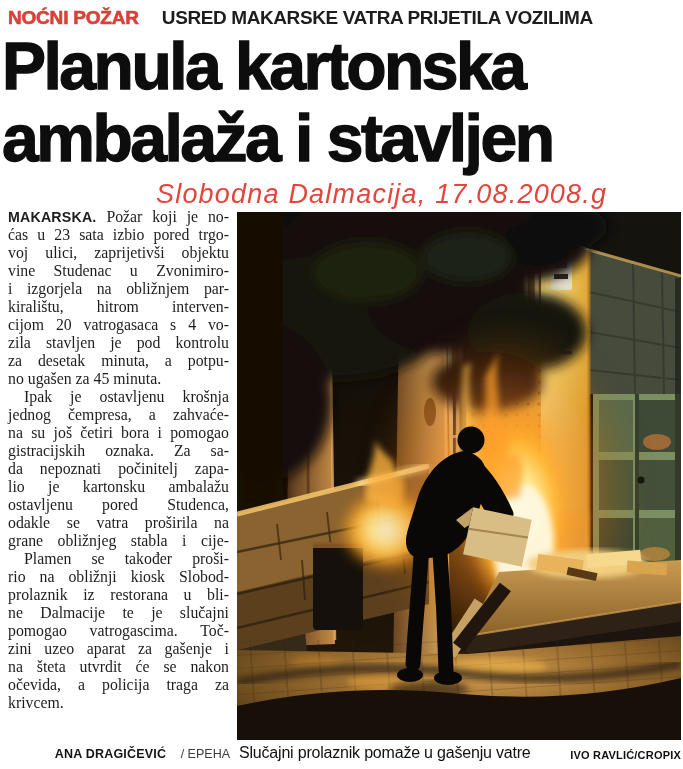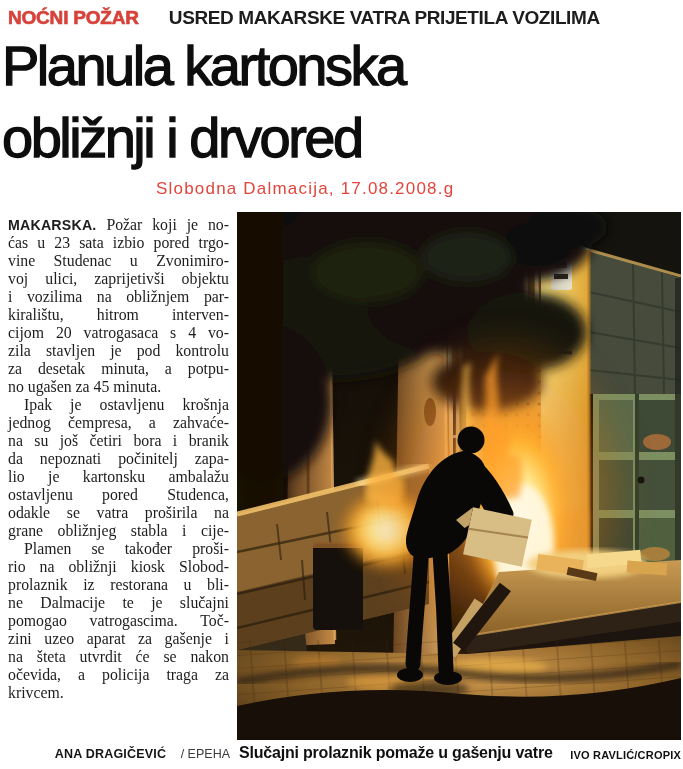--- a/index.html
+++ b/index.html
@@ -3,90 +3,91 @@
 <meta charset="utf-8">
 <style>
   html,body{margin:0;padding:0;background:#ffffff;}
   .page{position:relative;width:683px;height:769px;background:var(--page-bg,#fff);
         font-family:"Liberation Sans",sans-serif;overflow:hidden;}
 
   
   .kicker{position:absolute;left:8px;top:7px;font-size:19px;font-weight:bold;
           letter-spacing:-0.2px;white-space:nowrap;}
   .kicker .tag{color:var(--kicker-red,#d7423a);-webkit-text-stroke:0.6px var(--kicker-red,#d7423a);
-               margin-right:30px;}
+               margin-right:23px;}
   .kicker .sub{color:#1d1d1d;letter-spacing:-0.4px;}
 
   
-  .headline{position:absolute;left:2px;top:30px;font-size:56px;line-height:72px;
-            font-weight:normal;color:var(--headline-black,#0d0d0d);letter-spacing:-2.5px;
+  .headline{position:absolute;left:2px;top:30px;font-size:66px;line-height:72px;
+            font-weight:bold;color:var(--headline-black,#0d0d0d);letter-spacing:-2.5px;
             -webkit-text-stroke:1.3px var(--headline-black,#0d0d0d);white-space:nowrap;}
 
   
-  .dateline{position:absolute;left:156px;top:179px;font-size:17px;
+  .dateline{position:absolute;left:156px;top:179px;font-size:27px;font-style:italic;
             color:var(--dateline-red,#e2453c);letter-spacing:1.2px;white-space:nowrap;}
 
   
-  .article{position:absolute;left:8px;top:216px;width:221px;
+  .article{position:absolute;left:8px;top:208px;width:221px;
            font-family:"Liberation Serif",serif;font-size:15.8px;line-height:18px;
            color:var(--body-text,#1d1d1d);}
   .ln{text-align:justify;text-align-last:justify;height:18px;}
   .ln.end{text-align-last:left;}
   .para.indent .ln:first-child{text-indent:16px;}
   .lead{font-family:"Liberation Sans",sans-serif;font-weight:bold;font-size:14.2px;
         letter-spacing:0.2px;}
 
   .byline{position:absolute;left:8px;top:747px;width:222px;text-align:right;
           font-size:12.5px;white-space:nowrap;}
   .byline .author{font-weight:bold;color:#141414;letter-spacing:0.2px;margin-top:8px;}
   .byline .agency{color:#3c3c3c;margin-left:11px;}
 
   
   .photo{position:absolute;left:237px;top:212px;width:444px;height:528px;}
   .photo svg{display:block;}
 
-  .caption{position:absolute;left:239px;top:744px;font-size:16px;font-weight:bold;
+  .caption{position:absolute;left:239px;top:744px;font-size:16px;font-weight:normal;
            letter-spacing:-0.2px;color:#101010;white-space:nowrap;}
   .credit{position:absolute;right:2px;top:749px;font-size:11px;font-weight:bold;
           color:#101010;letter-spacing:0.2px;white-space:nowrap;}
 </style>
 </head>
 <body>
 
 <div class="page">
 
   <div class="kicker">
     <span class="tag">NOĆNI POŽAR</span><span class="sub">USRED MAKARSKE VATRA PRIJETILA VOZILIMA</span>
   </div>
 
   <div class="headline">
     <div>Planula kartonska</div>
-    <div>obližnji i drvored</div>
+    <div>ambalaža i stavljen</div>
   </div>
 
   <div class="dateline">Slobodna Dalmacija, 17.08.2008.g</div>
 
   <div class="article">
     <div>
         <div class="para">
           <div class="ln"><span class="lead">MAKARSKA.</span> Požar koji je no-</div>
           <div class="ln">ćas u 23 sata izbio pored trgo-</div>
+          <div class="ln">voj ulici, zaprijetivši objektu</div>
           <div class="ln">vine Studenac u Zvonimiro-</div>
-          <div class="ln">voj ulici, zaprijetivši objektu</div>
-          <div class="ln">i vozilima na obližnjem par-</div>
+          <div class="ln">i izgorjela na obližnjem par-</div>
           <div class="ln">kiralištu, hitrom interven-</div>
           <div class="ln">cijom 20 vatrogasaca s 4 vo-</div>
           <div class="ln">zila stavljen je pod kontrolu</div>
           <div class="ln">za desetak minuta, a potpu-</div>
           <div class="ln end">no ugašen za 45 minuta.</div>
         </div>
         <div class="para indent">
           <div class="ln">Ipak je ostavljenu krošnja</div>
           <div class="ln">jednog čempresa, a zahvaće-</div>
-          <div class="ln">na su još četiri bora i branik</div>
+          <div class="ln">na su još četiri bora i pomogao</div>
+          <div class="ln">gistracijskih oznaka. Za sa-</div>
           <div class="ln">da nepoznati počinitelj zapa-</div>
           <div class="ln">lio je kartonsku ambalažu</div>
           <div class="ln">ostavljenu pored Studenca,</div>
           <div class="ln">odakle se vatra proširila na</div>
           <div class="ln">grane obližnjeg stabla i cije-</div>
         </div>
         <div class="para indent">
           <div class="ln">Plamen se također proši-</div>
           <div class="ln">rio na obližnji kiosk Slobod-</div>
           <div class="ln">prolaznik iz restorana u bli-</div>

